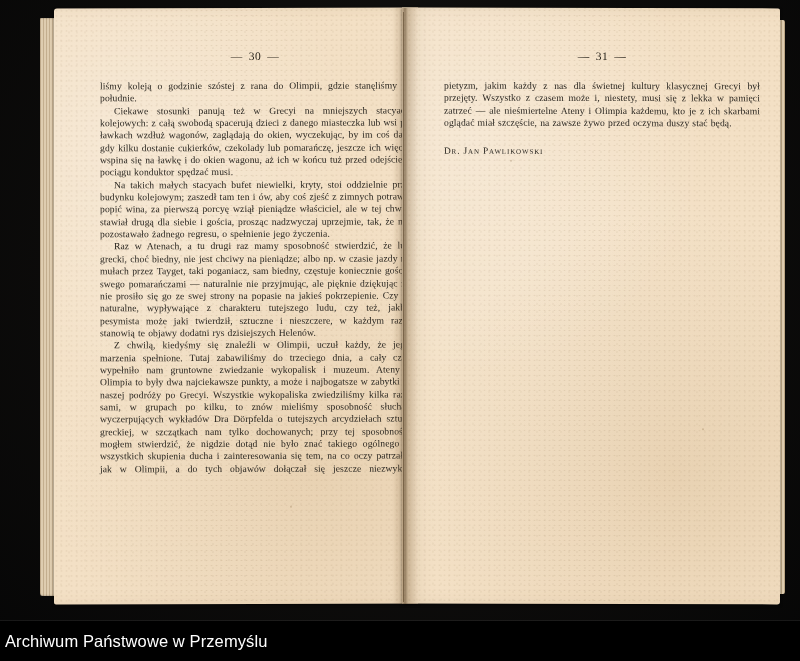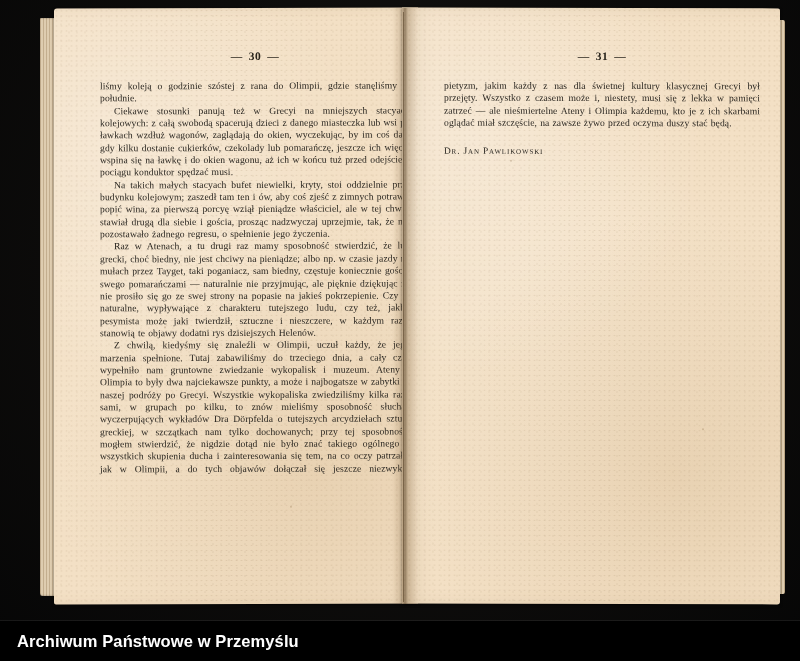--- a/index.html
+++ b/index.html
@@ -158,21 +158,20 @@
   .text-col-left  { left: 46px; top: 42px; width: 310px; }
   .text-col-right { left: 42px; top: 42px; width: 316px; }
 
   .folio {
     text-align: center;
     font-size: 11.5px;
     letter-spacing: .5px;
     color: #2a251d;
     margin: 0 0 18px 0;
     font-family: "Liberation Serif", serif;
-    font-weight: bold;
   }
   .folio .dash { margin: 0 6px; }
 
   .body-text p {
     margin: 0;
     font-size: 9.6px;
     line-height: 12.35px;
     text-align: justify;
     text-align-last: justify;
     letter-spacing: .01em;
@@ -211,24 +210,24 @@
     bottom: 0;
     width: 800px;
     height: 40px;
     background: #000000;
     display: flex;
     align-items: center;
   }
   .watermark-text {
     color: #ffffff;
     font-family: "Liberation Sans", sans-serif;
-    font-weight: bold;
+    font-weight: normal;
     font-size: 16.5px;
     letter-spacing: .1px;
-    padding-left: 17px;
+    padding-left: 5px;
   }
   .bar-hairline {
     position: absolute;
     left: 0;
     bottom: 40px;
     width: 800px;
     height: 1px;
     background: rgba(255,255,255,.07);
   }
 </style>

